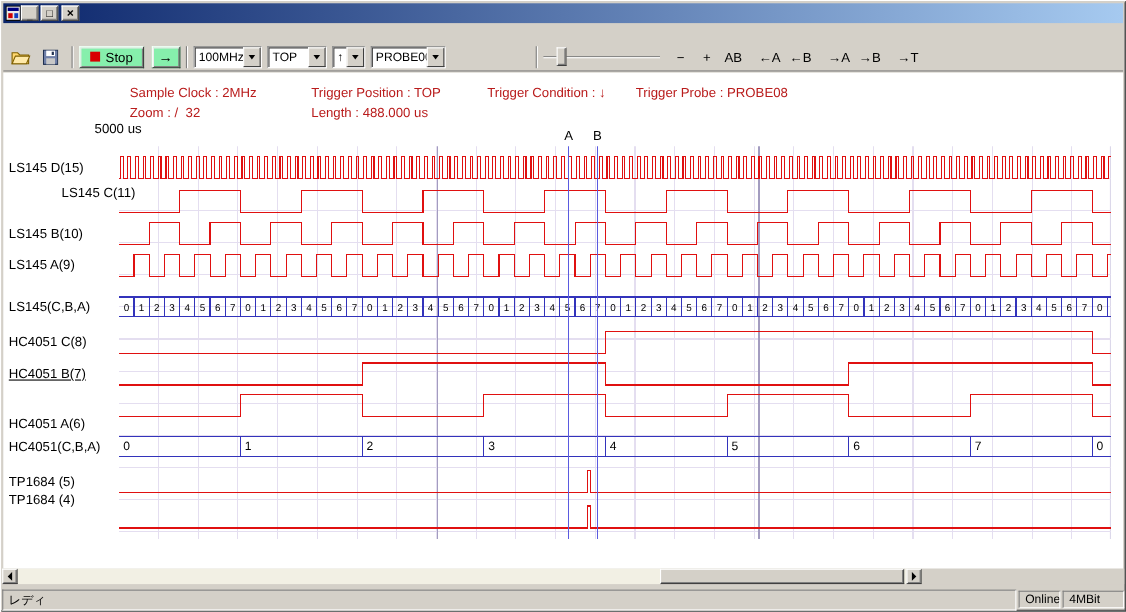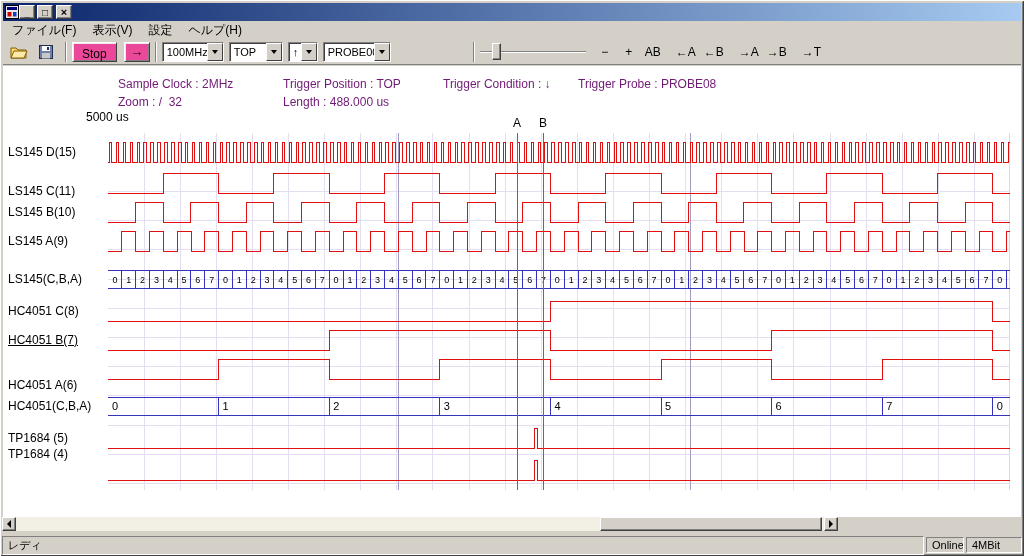--- a/index.html
+++ b/index.html
@@ -35,23 +35,23 @@
     display:flex; align-items:center; font-size:12px; padding-left:1px; }
   .menu-item { padding:1px 8px; }
 
   
   .toolbar { position:absolute; left:3px; top:39px; width:1018px; height:26px;
     display:flex; align-items:center; padding:0 3px;
     border-bottom:1px solid #808080; }
   .tbtn { height:22px; min-width:24px; background:none; border:1px solid transparent;
     font:12px "Liberation Sans",sans-serif; color:#000;
     display:flex; align-items:center; justify-content:center; padding:0 3px; }
-  .btn3d { background:#ec4899; border:1px solid;
+  .btn3d { background:#86efac; border:1px solid;
     border-color:#ffffff #404040 #404040 #ffffff;
-    box-shadow:inset 1px 1px 0 #ececec, inset -1px -1px 0 #808080;flex-direction:column; }
+    box-shadow:inset 1px 1px 0 #ececec, inset -1px -1px 0 #808080; }
   .stop-btn { height:20px; padding:0 9px; gap:5px; font-size:12px; }
   .stop-square { width:9px; height:9px; background:#d80000; display:inline-block; }
   .run-btn { width:26px; height:20px; font-weight:bold; font-size:13px; }
   .sep { width:2px; height:20px; border-left:1px solid #808080;
     border-right:1px solid #ffffff; margin:0 5px; }
   .dd { height:20px; background:#ffffff; display:flex; align-items:stretch;
     border:1px solid; border-color:#808080 #ffffff #ffffff #808080;
     box-shadow:inset 1px 1px 0 #404040; font-size:11px; margin-right:5px; }
   .dd-val { flex:1; padding:3px 3px 0 4px; white-space:nowrap; overflow:hidden; }
   .dd-arrow { width:16px; background:#d4d0c8; border:1px solid;
@@ -66,21 +66,21 @@
     border-top:1px solid #808080; border-bottom:1px solid #ffffff; }
   .slider-thumb { position:absolute; left:12px; top:2px; width:9px; height:17px;
     background:#d4d0c8; border:1px solid;
     border-color:#ffffff #404040 #404040 #ffffff;
     box-shadow:inset -1px -1px 0 #808080; }
   .tool-icon-btn { margin-right:2px; }
 
   
   .content { position:absolute; left:3px; top:66px; width:1018px; height:451px;
     background:#ffffff; }
-  .info-text { position:absolute; font-size:12px; color:#701a75; white-space:pre; }
+  .info-text { position:absolute; font-size:12px; color:#b91c1c; white-space:pre; }
   .i-sc  { left:118px; top:77px; }
   .i-tp  { left:283px; top:77px; }
   .i-tc  { left:443px; top:77px; }
   .i-tpr { left:578px; top:77px; }
   .i-zm  { left:118px; top:95px; }
   .i-len { left:283px; top:95px; }
   .time-scale { position:absolute; left:86px; top:110px; font-size:12px; }
 
   .signal-labels { position:absolute; left:0; top:133px; width:108px; height:357px; }
   .sig-label { position:absolute; left:8px; transform:translateY(-50%);
@@ -140,26 +140,20 @@
         </span>
       <span class="wbtn">
           <span class="g-max">□</span>
         </span>
       <span class="wbtn" style="margin-left:1px;">
           <span class="g-close">×</span>
         </span>
     </span>
   </div>
 
-  <div class="menubar">
-    <span class="menu-item">ファイル(F)</span>
-    <span class="menu-item">表示(V)</span>
-    <span class="menu-item">設定</span>
-    <span class="menu-item">ヘルプ(H)</span>
-  </div>
 
   <div class="toolbar">
     <button class="tbtn tool-icon-btn">
       <svg width="18" height="14" viewBox="0 0 18 14">
         <path d="M1 3 h5 l2 2 h8 v8 H1 z" fill="#ffd76e" stroke="#806000"></path>
         <path d="M1 13 L4 6 h13 l-3 7 z" fill="#ffe9a8" stroke="#806000"></path>
       </svg>
     </button>
     <button class="tbtn tool-icon-btn">
       <svg width="14" height="14" viewBox="0 0 14 14">
@@ -233,21 +227,21 @@
   <span class="info-text i-len">Length : 488.000 us</span>
   <span class="time-scale">5000 us</span>
 
   <div class="marker-labels" id="marker-labels">
       <span class="marker-label" style="left: 409px;">A</span>
       <span class="marker-label" style="left: 435px;">B</span>
     </div>
 
   <div class="signal-labels" id="signal-labels">
       <div class="sig-label" style="top: 19px;">LS145 D(15)</div>
-      <div class="sig-label" style="top: 58px;">LS145 C(11)</div>
+      <div class="sig-label" style="top: 42px; margin-left: 48px;">LS145 C(11)</div>
       <div class="sig-label" style="top: 79px;">LS145 B(10)</div>
       <div class="sig-label" style="top: 108px;">LS145 A(9)</div>
       <div class="sig-label" style="top: 146px;">LS145(C,B,A)</div>
       <div class="sig-label" style="top: 178px;">HC4051 C(8)</div>
       <div class="sig-label" style="top: 207px; text-decoration: underline;">HC4051 B(7)</div>
       <div class="sig-label" style="top: 252px;">HC4051 A(6)</div>
       <div class="sig-label" style="top: 273px;">HC4051(C,B,A)</div>
       <div class="sig-label" style="top: 305px;">TP1684 (5)</div>
       <div class="sig-label" style="top: 321px;">TP1684 (4)</div>
     </div>

